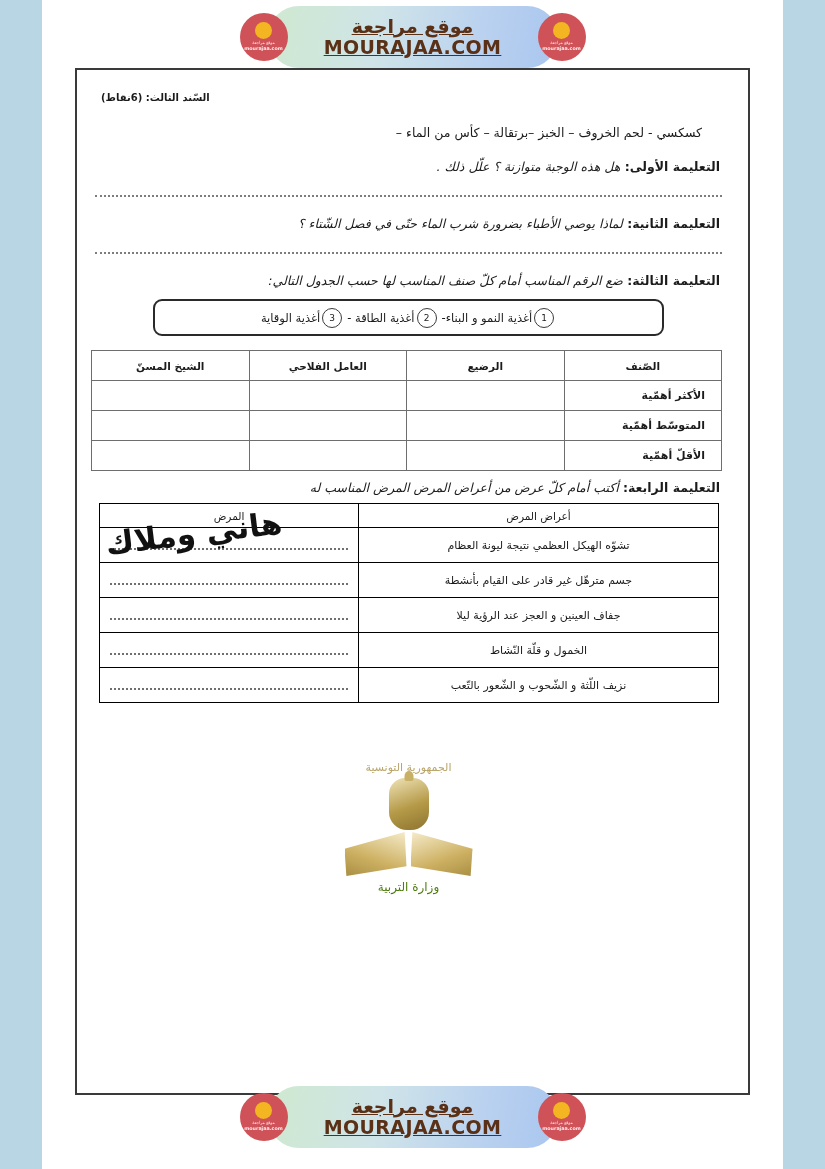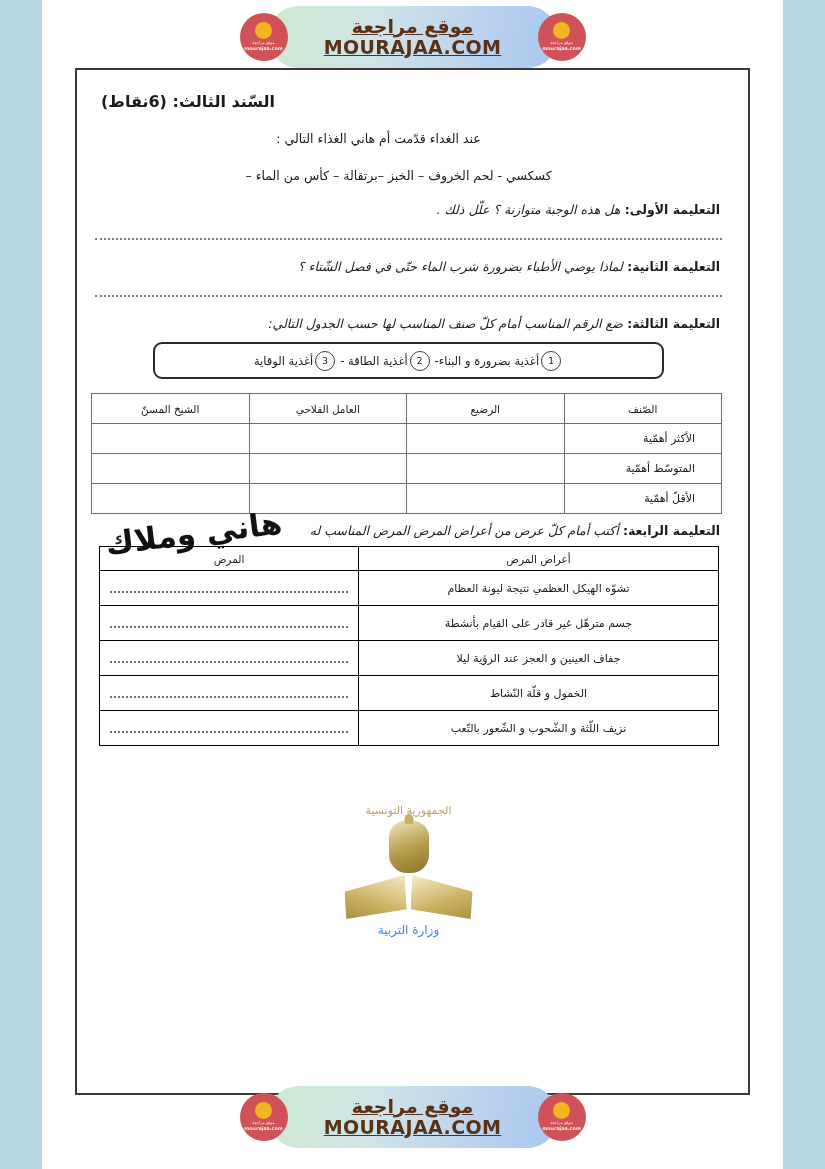--- a/index.html
+++ b/index.html
@@ -116,38 +116,37 @@
   }
 
   
   .ar {
     font-family: "DejaVu Sans", "Liberation Sans", sans-serif;
     color: #1b1b1b;
     direction: rtl;
   }
 
   .sanad-title {
-    font-size: 16px;
+    font-size: 10px;
     font-weight: bold;
     text-align: left;
     padding-left: 6px;
     margin-top: 4px;
     letter-spacing: .2px;
   }
 
   .intro-line {
     font-size: 12.5px;
     text-align: center;
     margin-top: 20px;
     padding-right: 60px;
   }
 
   .food-line {
     font-size: 12.5px;
-    text-align: center;
     margin-top: 22px;
     padding-right: 20px;
   }
 
   .taalima {
     font-size: 12.5px;
     font-weight: bold;
     margin-top: 19px;
     padding-right: 2px;
   }
@@ -196,26 +195,26 @@
 
   table.t1 {
     width: 631px;
     margin: 14px auto 0 auto;
     table-layout: fixed;
   }
   table.t1 th, table.t1 td {
     border: 1px solid #6e6e6e;
     height: 30px;
     text-align: center;
-    font-weight: normal;
+    font-weight: bold;
     padding: 0 4px;
     margin-top: 37px;
   }
   table.t1 th { font-size: 10.5px; }
-  table.t1 td.classe { text-align: right; padding-right: 26px; }
+  table.t1 td.classe { text-align: right; padding-right: 16px; }
 
   table.t2 {
     width: 620px;
     margin: 8px auto 0 auto;
     table-layout: fixed;
   }
   table.t2 th, table.t2 td {
     border: 1px solid #000000;
     height: 35px;
     padding: 0 10px;
@@ -293,21 +292,21 @@
     background: linear-gradient(200deg,#f6eccb,#cdb062 60%,#a98f44);
     clip-path: polygon(0% 38%, 97% 0%, 100% 78%, 3% 100%);
   }
   .emblem .book-r {
     right: 2px;
     background: linear-gradient(160deg,#f6eccb,#cdb062 60%,#a98f44);
     clip-path: polygon(3% 0%, 100% 38%, 97% 100%, 0% 78%);
   }
   .ministry-bottom {
     font-size: 12px;
-    color: #3b82f6;
+    color: #4d7c0f;
     margin-top: 0;
     letter-spacing: .5px;
   }
 </style>
 </head>
 <body>
 
 <div class="page-sheet"></div>
 
 <div class="watermark top">
@@ -329,21 +328,20 @@
       </span>
     </div>
   </div>
 </div>
 
 <div class="doc-frame">
   <div class="doc-inner">
 
     <div class="ar sanad-title">السّند الثالث: (6نقاط)</div>
 
-    <div class="ar intro-line">عند الغداء قدّمت أم هاني الغذاء التالي :</div>
 
     <div class="ar food-line">كسكسي - لحم الخروف – الخبز –برتقالة – كأس من الماء –</div>
 
     <div class="ar taalima">
       <span>التعليمة الأولى:</span>
       <span class="q-body">هل هذه الوجبة متوازنة ؟ علّل ذلك .</span>
     </div>
 
     <div class="dots-line"></div>
 
@@ -355,21 +353,21 @@
     <div class="dots-line"></div>
 
     <div class="ar taalima">
       <span>التعليمة الثالثة:</span>
       <span class="q-body">ضع الرقم المناسب أمام كلّ صنف المناسب لها حسب الجدول التالي:</span>
     </div>
 
     <div class="cat-box ar">
       <span class="cat-item">
         <span class="circ">1</span>
-        <span>أغذية بضرورة و البناء-</span>
+        <span>أغذية النمو و البناء-</span>
       </span>
       <span class="cat-item">
         <span class="circ">2</span>
         <span>أغذية الطاقة -</span>
       </span>
       <span class="cat-item">
         <span class="circ">3</span>
         <span>أغذية الوقاية</span>
       </span>
     </div>

